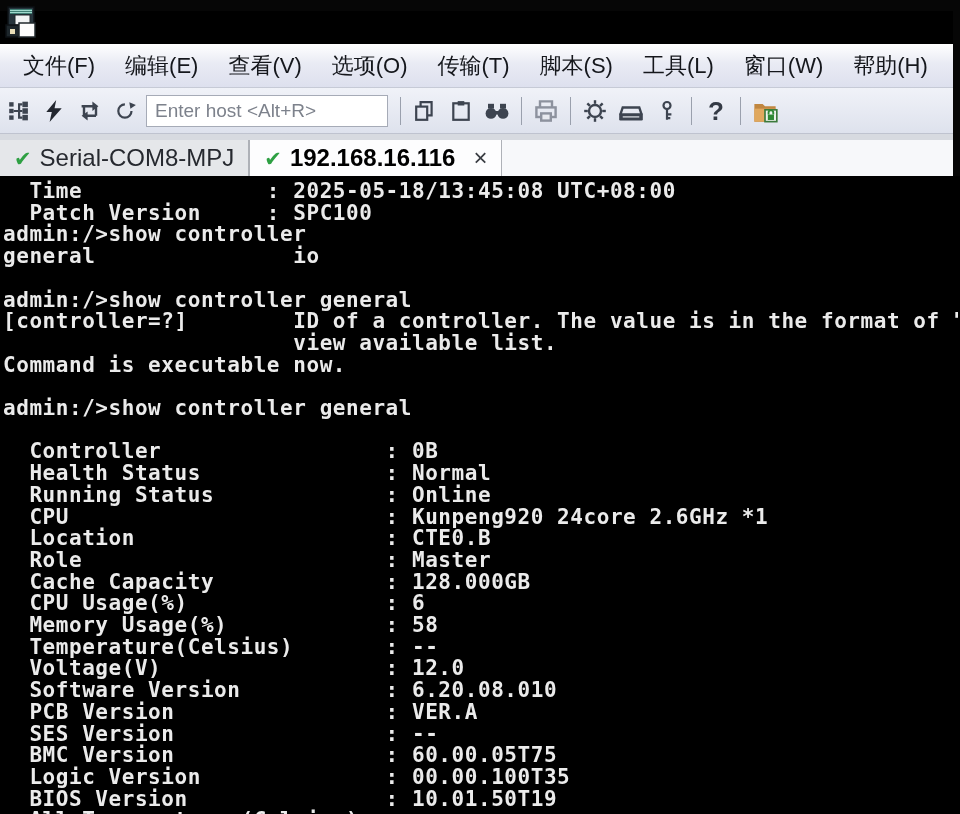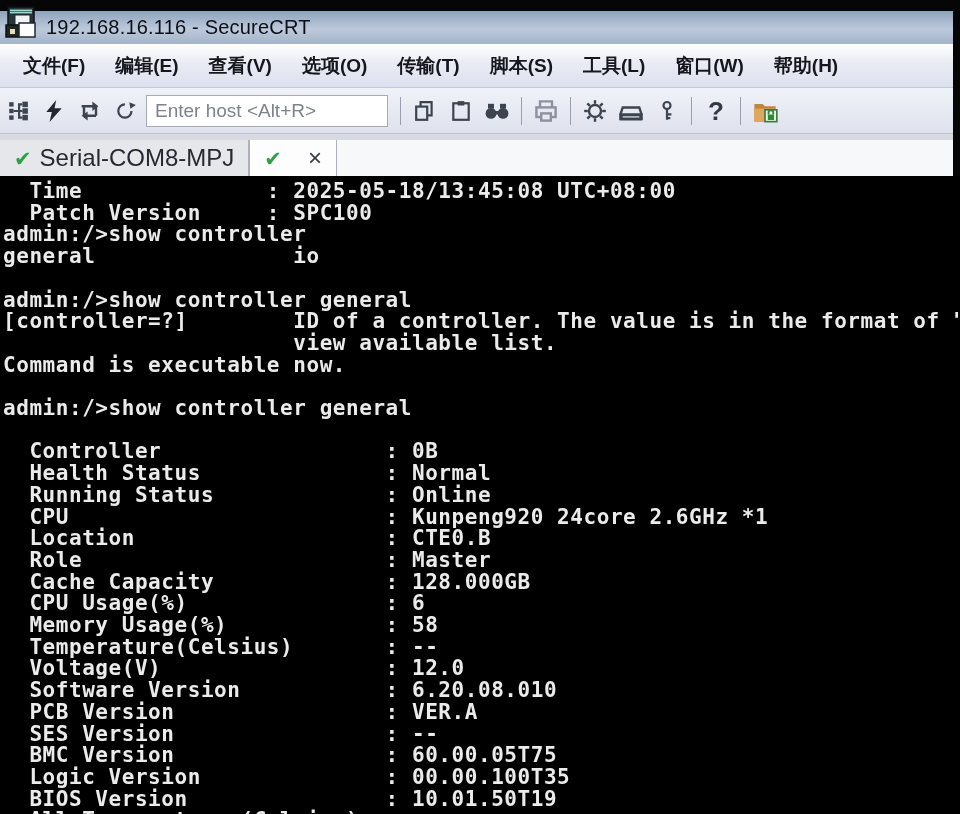--- a/index.html
+++ b/index.html
@@ -11,21 +11,21 @@
   .titlebar{position:absolute;left:0;top:11px;width:960px;height:33px;
             background:linear-gradient(#8ea3bd,#bcc9db 55%,#a4b4c9);
             display:flex;align-items:center;}
   .app-icon{position:absolute;left:3px;top:1px;width:36px;height:40px;}
   .title-text{margin-left:46px;font-size:20px;color:#0c0f15;letter-spacing:0.2px;}
   
   .menubar{position:absolute;left:0;top:44px;width:960px;height:44px;
            background:linear-gradient(#ffffff,#e9ebf4 45%,#dde0ee);
            border-bottom:1px solid #c6cad6;box-sizing:border-box;
            display:flex;align-items:center;padding-left:8px;}
-  .menu-item{font-size:19px;color:#15171c;padding:0 15px;white-space:nowrap;cursor:default;font-weight:bold;}
+  .menu-item{font-size:22px;color:#15171c;padding:0 15px;white-space:nowrap;cursor:default;}
   
   .toolbar{position:absolute;left:0;top:88px;width:960px;height:46px;
            background:linear-gradient(#f0f2f8,#dee2ed);
            border-bottom:1px solid #bfc3cf;box-sizing:border-box;
            display:flex;align-items:center;padding-left:0;}
   .tb-btn{width:36px;height:36px;display:flex;align-items:center;justify-content:center;flex:0 0 auto;}
   .tb-sep{width:1px;height:28px;background:#9aa0ad;margin:0 6px;flex:0 0 auto;}
   .host-input{width:232px;height:30px;border:1px solid #a6abb7;background:#fff;
               font-family:"Liberation Sans",sans-serif;font-size:19px;color:#3c414b;
               padding:0 0 0 8px;margin:0 6px 0 2px;outline:none;flex:0 0 auto;}
@@ -50,23 +50,20 @@
   svg .ln{stroke:#3d4450;stroke-width:2;fill:none;}
   svg .fl{fill:#3d4450;}
 </style>
 </head>
 <body>
 
 <div class="screen">
 
   <div class="top-strip"></div>
 
-  <div class="titlebar">
-    <span class="title-text">192.168.16.116 - SecureCRT</span>
-  </div>
   <svg class="app-icon" viewBox="0 0 36 40">
     <rect x="5" y="6" width="26" height="20" fill="#27343c" stroke="#0c1114" stroke-width="1.5"></rect>
     <rect x="7" y="8" width="22" height="5" fill="#3f7f74"></rect>
     <line x1="7" y1="9.5" x2="29" y2="9.5" stroke="#9fd8cc" stroke-width="1"></line>
     <line x1="7" y1="11.5" x2="29" y2="11.5" stroke="#9fd8cc" stroke-width="1"></line>
     <rect x="12" y="14" width="15" height="10" fill="#f2f4f5" stroke="#20282d" stroke-width="1"></rect>
     <rect x="3" y="24" width="13" height="12" fill="#1d262b" stroke="#0c1114" stroke-width="1.5"></rect>
     <rect x="7" y="28" width="5" height="5" fill="#e8ddb7"></rect>
     <rect x="16" y="22" width="16" height="14" fill="#fdfdfd" stroke="#20282d" stroke-width="1.5"></rect>
   </svg>
@@ -192,20 +189,21 @@
     </span>
   </div>
 
   <div class="tabstrip">
       <div class="tab">
         <span class="check" style="color: rgb(46, 160, 67);">✔</span>
         <span class="tab-label">Serial-COM8-MPJ</span>
       </div>
       <div class="tab active">
         <span class="check" style="color: rgb(46, 160, 67);">✔</span>
+        <span class="tab-label">192.168.16.116</span>
         <span class="tab-close">×</span>
       </div>
     </div>
 
   <div class="terminal" style="background: rgb(0, 0, 0);">
     <pre style="color: rgb(235, 235, 235);">  Time              : 2025-05-18/13:45:08 UTC+08:00
   Patch Version     : SPC100
 admin:/&gt;show controller
 general               io
 

